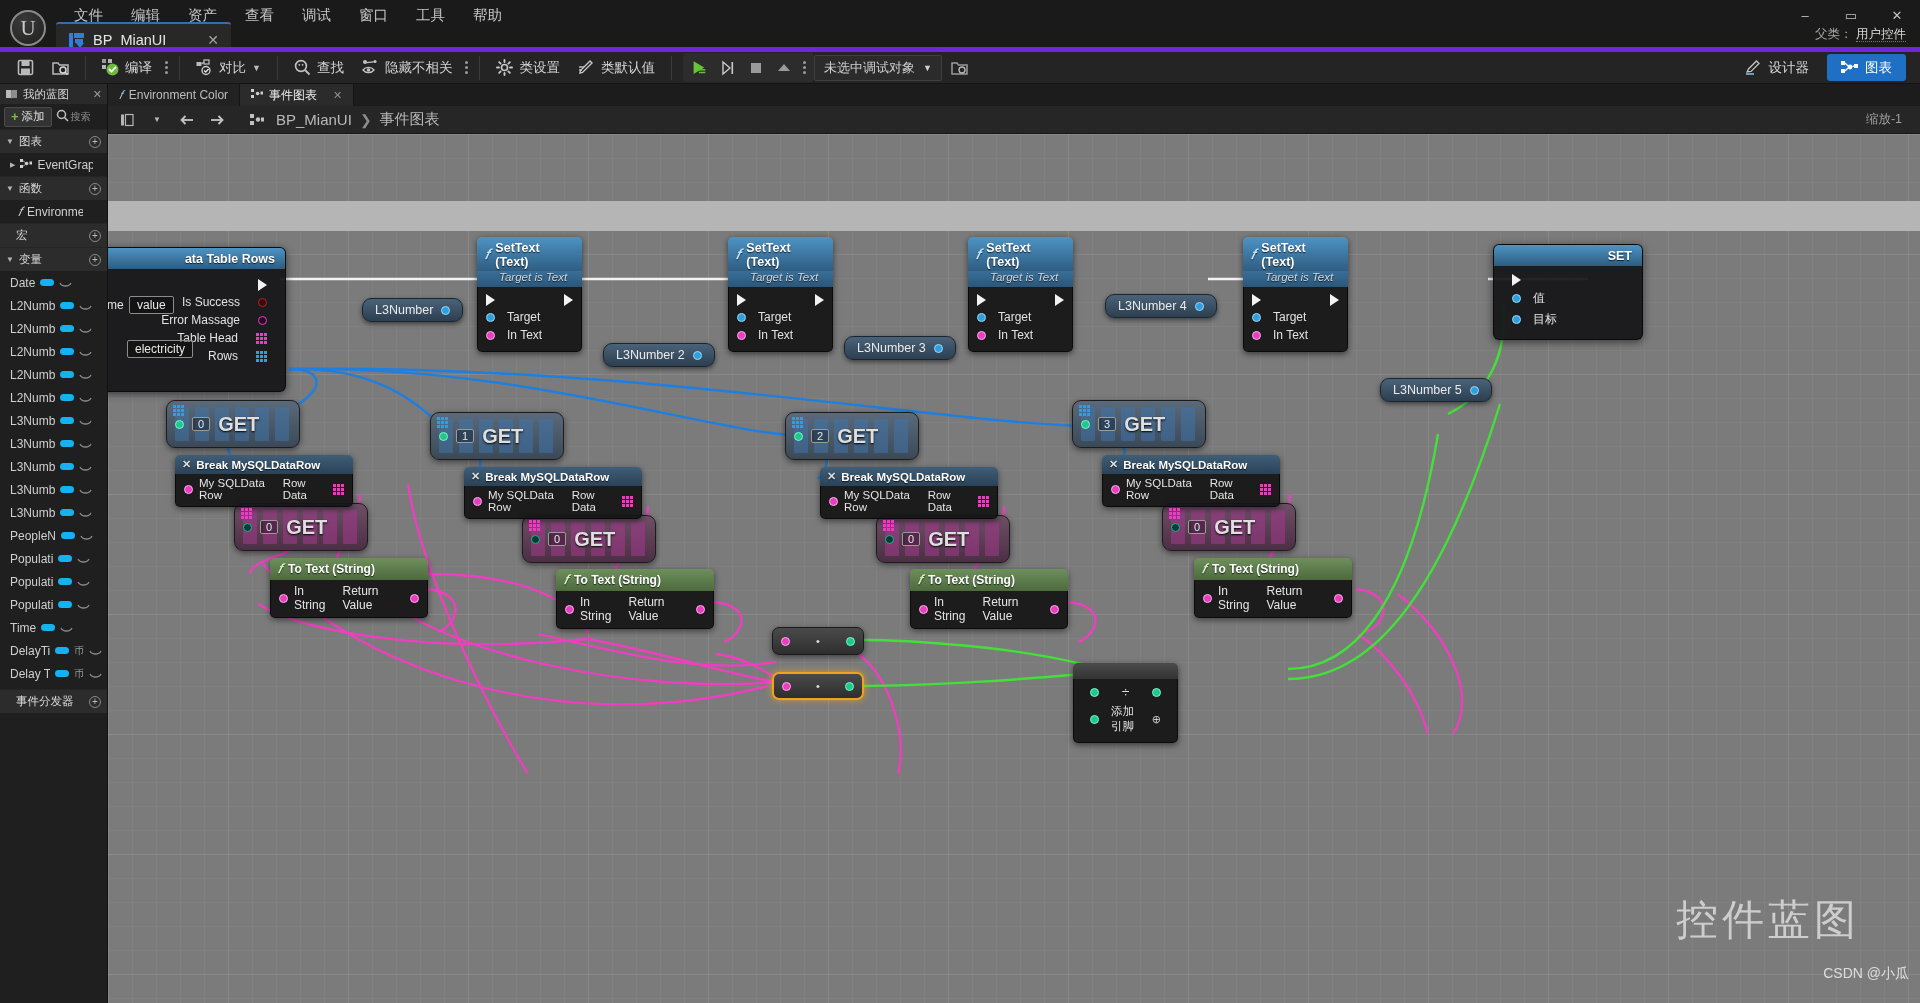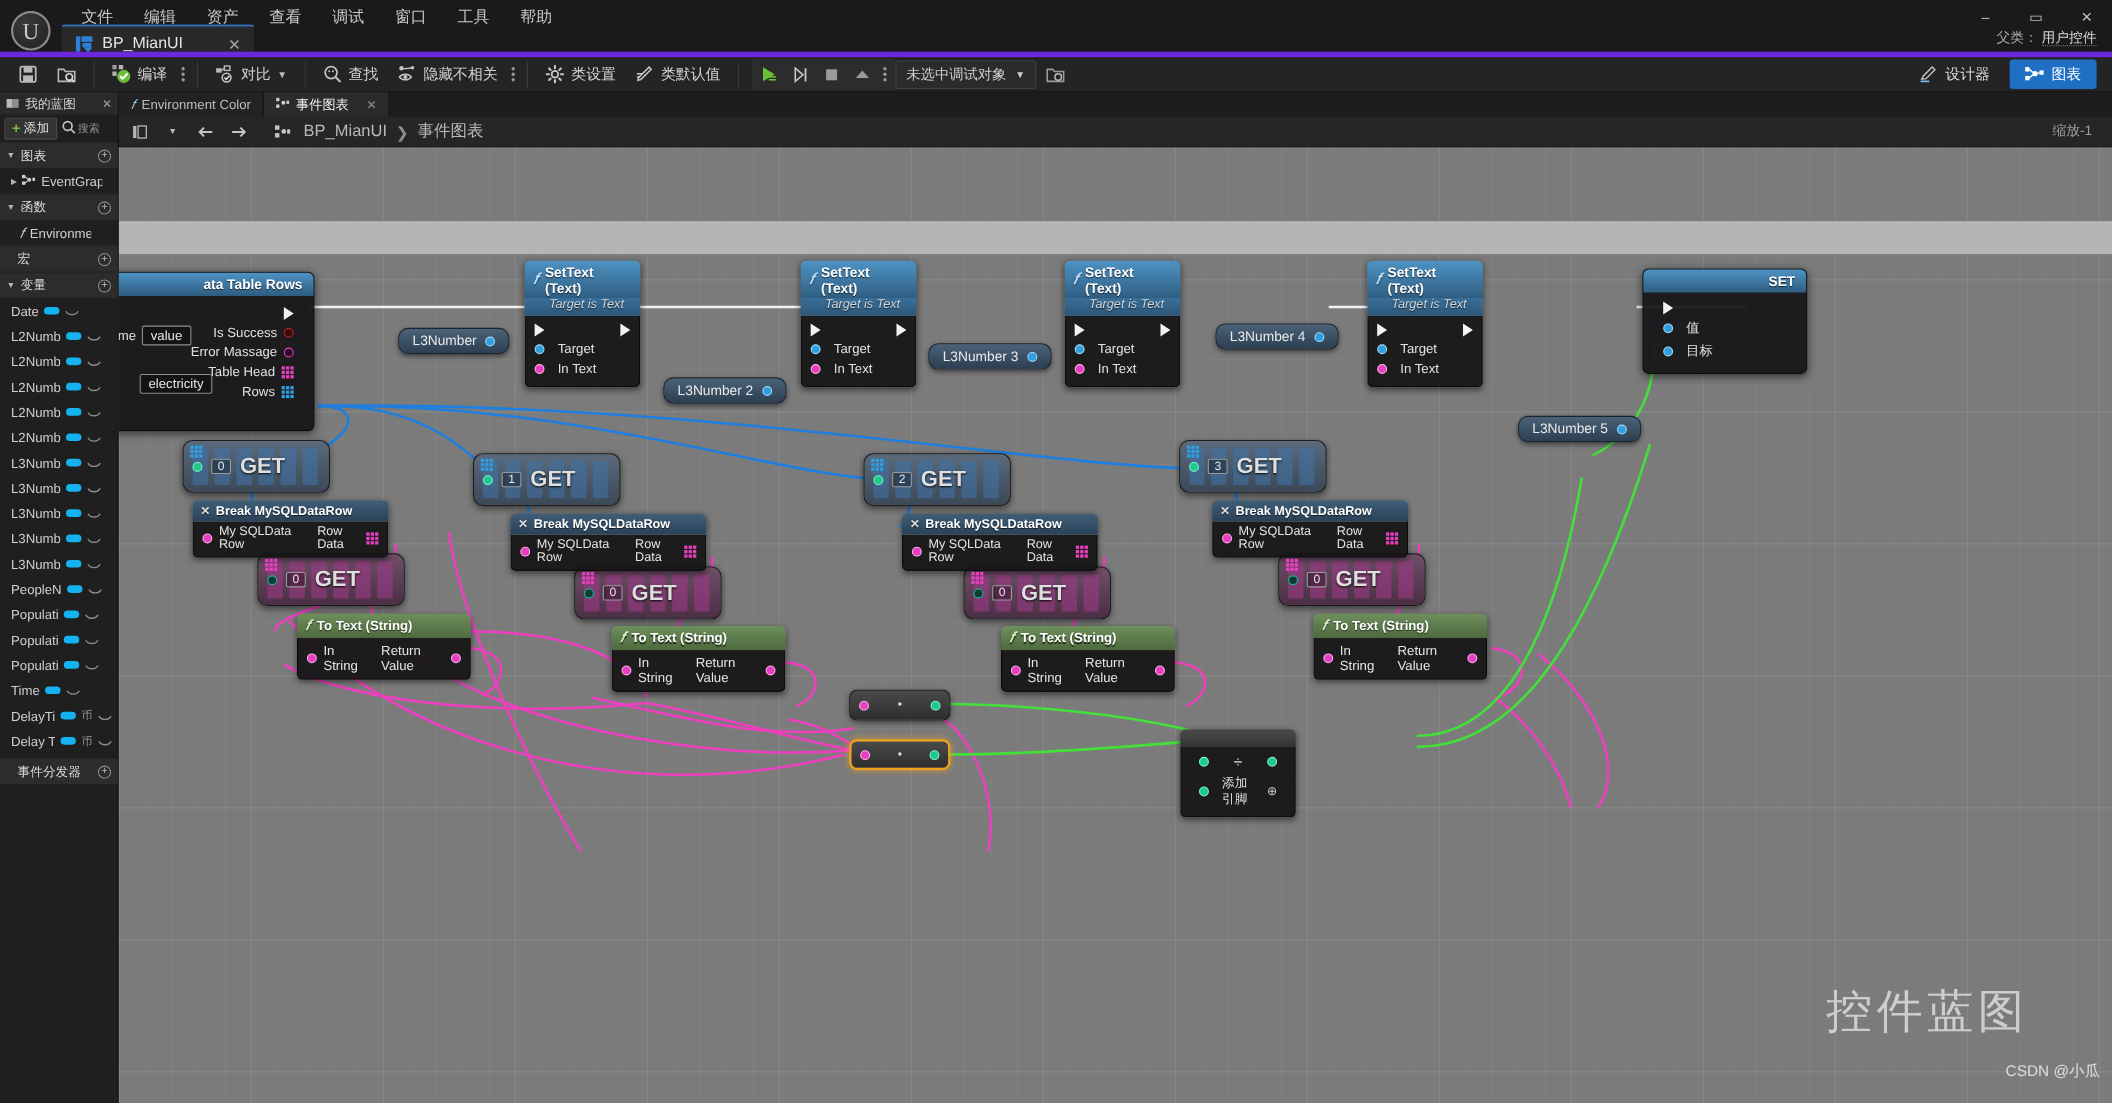--- a/index.html
+++ b/index.html
@@ -160,21 +160,21 @@
       linear-gradient(to bottom, rgba(255,255,255,0.035) 1px, transparent 1px) 0 0 / 24px 24px,
       linear-gradient(to right, rgba(255,255,255,0.07) 1px, transparent 1px) 0 0 / 120px 120px,
       linear-gradient(to bottom, rgba(255,255,255,0.07) 1px, transparent 1px) 0 0 / 120px 120px,
       #7b7b7b;
     overflow:hidden;
   }
   .lightband {
     position:absolute; left:0; top:67px; width:1812px; height:30px; background:#b5b5b5;
   }
   .wmark {
-    position:absolute; right:76px; bottom:55px; font-size:42px; color:#dcdcdc; opacity:.85;
+    position:absolute; right:60px; bottom:55px; font-size:42px; color:#dcdcdc; opacity:.85;
     font-family:"Liberation Sans", sans-serif; letter-spacing:4px;
   }
   .wmark2 { position:absolute; right:11px; bottom:20px; font-size:14px; color:#e8e8e8; opacity:.9;}
 
   
   .node { position:absolute; border-radius:5px; box-shadow:0 2px 6px rgba(0,0,0,.55);}
   .nhead {
     border-radius:5px 5px 0 0; padding:4px 10px 3px 8px; color:#fff;
     font-size:12.5px; font-weight:bold; display:flex; align-items:center; gap:6px;
     background:linear-gradient(to bottom,#4d93c4,#2e5c80);
@@ -182,21 +182,21 @@
   }
   .nhead .fic { font-family:"Liberation Serif", serif; font-style:italic; color:#bfe4ff; font-size:14px;}
   .nsub { font-size:11.5px; font-style:italic; color:#cfd9e0; font-weight:normal; padding:0 10px 4px 22px;
     background:linear-gradient(to bottom,#3a6f99,#2b5678); margin-top:-1px; text-shadow:0 1px 1px rgba(0,0,0,.7);}
   .nbody {
     background:rgba(20,20,22,0.93); border-radius:0 0 5px 5px; padding:5px 0 7px 0;
     border:1px solid rgba(0,0,0,.6); border-top:none;
   }
   .prow { display:flex; align-items:center; justify-content:space-between; padding:2px 8px; font-size:12px; color:#e2e2e2; gap:12px;}
   .pin-in { display:flex; align-items:center; gap:6px; }
-  .pin-out { display:flex; align-items:center; gap:6px; margin-left:auto; }
+  .pin-out { display:flex; align-items:center; gap:18px; margin-left:auto; }
   .dot { width:9px; height:9px; border-radius:50%; border:1.5px solid; flex:0 0 auto;}
   .dot.blue { background:#2f9fe0; border-color:#9fd8f5;}
   .dot.pink { background:#e83fc1; border-color:#ffaeea;}
   .dot.red  { background:#3a0b0b; border-color:#b32222;}
   .dot.green{ background:#1ec98b; border-color:#7ff3cc;}
   .dot.teal { background:#0d3b33; border-color:#16b894;}
   .dot.magenta { background:#2a0a22; border-color:#e83fc1;}
   .exec {
     width:0; height:0; border-left:9px solid #f2f2f2;
     border-top:6px solid transparent; border-bottom:6px solid transparent; flex:0 0 auto;
@@ -969,21 +969,21 @@
           </div>
         </div>
         <div class="var-node" style="left: 254px; top: 164px;">
           <span>L3Number</span>
           <span class="vd"></span>
         </div>
         <div class="var-node" style="left: 495px; top: 209px;">
           <span>L3Number 2</span>
           <span class="vd"></span>
         </div>
-        <div class="var-node" style="left: 736px; top: 178px;">
+        <div class="var-node" style="left: 736px; top: 202px;">
           <span>L3Number 3</span>
           <span class="vd"></span>
         </div>
         <div class="var-node" style="left: 997px; top: 160px;">
           <span>L3Number 4</span>
           <span class="vd"></span>
         </div>
         <div class="var-node" style="left: 1272px; top: 244px;">
           <span>L3Number 5</span>
           <span class="vd"></span>

